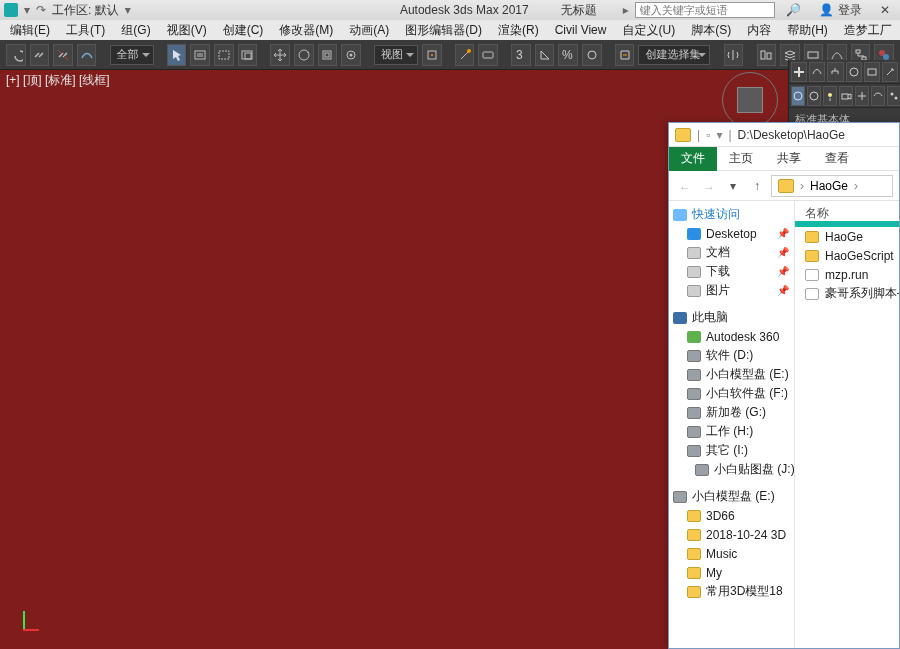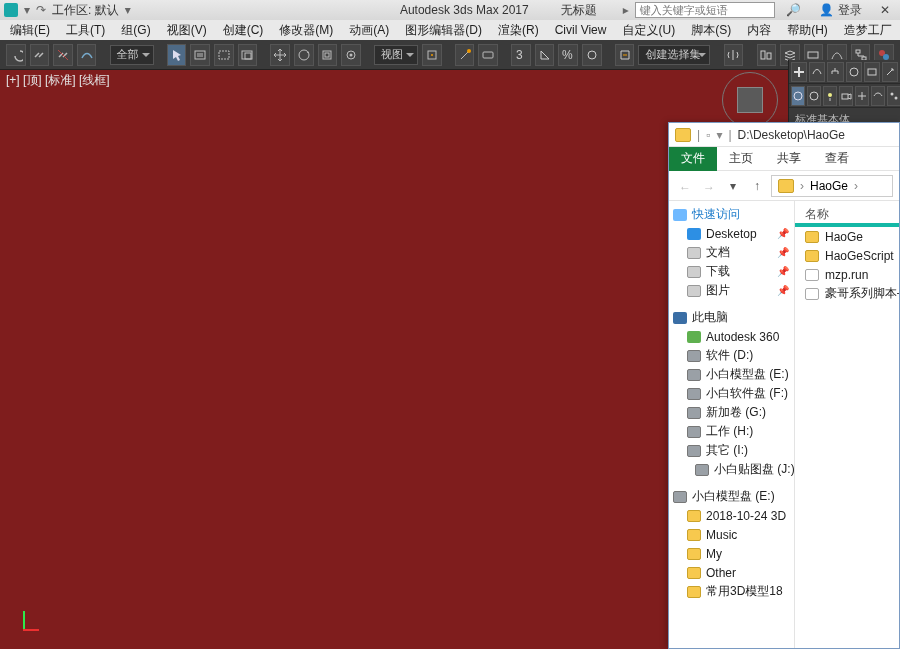--- a/index.html
+++ b/index.html
@@ -66,21 +66,21 @@
 .ico.doc{background:#cfcfcf;border:1px solid #999}
 .ico.dl{background:#cfcfcf;border:1px solid #999}
 .ico.pic{background:#cfcfcf;border:1px solid #999}
 .ico.pc{background:#3a6ea5}
 .ico.cloud{background:#5fb04f}
 .ico.drive{background:#9aa0a6;border:1px solid #777}
 .ico.folder{background:#f7c94e;border:1px solid #caa22b}
 .tree .node .pin{margin-left:auto;color:#aaa;font-size:10px}
 .tree .space{height:8px}
 .files{flex:1;overflow:auto;padding:4px 0}
-.files .hdr{height:22px;display:flex;align-items:center;padding:0 10px;color:#555;border-bottom:4px solid #14b8a6;position:sticky;top:0;background:#fff}
+.files .hdr{height:22px;display:flex;align-items:center;padding:0 10px;color:#555;border-bottom:6px solid #14b8a6;position:sticky;top:0;background:#fff}
 .files .row{display:flex;align-items:center;gap:6px;height:19px;padding:0 10px;color:#222;cursor:default;white-space:nowrap;overflow:hidden}
 .files .ico{width:14px;height:12px;border-radius:2px;flex:0 0 14px}
 .ico.file{background:#fff;border:1px solid #aaa}
 svg{pointer-events:none}
 </style>
 </head>
 <body>
 
 <div class="max-titlebar">
   <div class="ico"></div>
@@ -465,33 +465,33 @@
           </div>
         </div>
       <div class="space"></div>
       <div class="node">
           <span class="ico drive"></span>
           <span>小白模型盘 (E:)</span>
         </div>
       <div id="e-items">
           <div class="node" style="padding-left:18px">
             <span class="ico folder"></span>
+            <span>3D66</span>
+          </div>
+          <div class="node" style="padding-left:18px">
+            <span class="ico folder"></span>
             <span>2018-10-24 3D</span>
           </div>
           <div class="node" style="padding-left:18px">
             <span class="ico folder"></span>
             <span>Music</span>
           </div>
           <div class="node" style="padding-left:18px">
             <span class="ico folder"></span>
             <span>My</span>
-          </div>
-          <div class="node" style="padding-left:18px">
-            <span class="ico folder"></span>
-            <span>Other</span>
           </div>
           <div class="node" style="padding-left:18px">
             <span class="ico folder"></span>
             <span>常用3D模型18</span>
           </div>
         </div>
     </div>
 
     <div class="files">
       <div class="hdr">名称</div>

